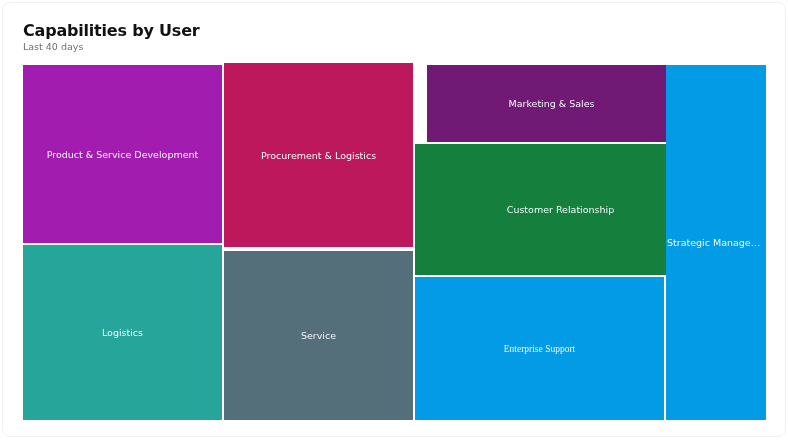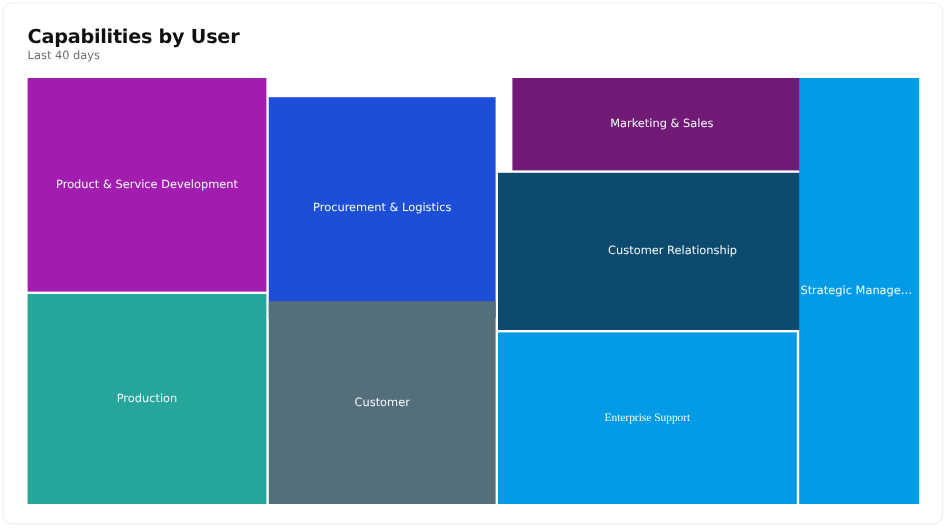--- a/index.html
+++ b/index.html
@@ -15,32 +15,32 @@
 
 <div class="card"></div>
 <h1 class="title">Capabilities by User</h1>
 <div class="subtitle">Last 40 days</div>
 
 <div id="treemap">
   <div class="tile" style="left: 23px; top: 65px; width: 199px; height: 178px; background: #a21caf;">
       <span>Product &amp; Service Development</span>
     </div>
   <div class="tile" style="left: 23px; top: 245px; width: 199px; height: 175px; background: rgb(38, 166, 154);">
-      <span>Production</span>
+      <span>Logistics</span>
     </div>
-  <div class="tile" style="left: 224px; top: 81px; width: 189px; height: 184px; background: #1d4ed8;">
+  <div class="tile" style="left: 224px; top: 63px; width: 189px; height: 184px; background: #be185d;">
       <span>Procurement &amp; Logistics</span>
     </div>
   <div class="tile" style="left: 224px; top: 251px; width: 189px; height: 169px; background: rgb(84, 110, 122);">
-      <span>Customer</span>
+      <span>Service</span>
     </div>
   <div class="tile" style="left: 415px; top: 65px; width: 249px; height: 77px; background: #701a75; margin-left: 12px;">
       <span>Marketing &amp; Sales</span>
     </div>
-  <div class="tile" style="left: 415px; top: 144px; width: 291px; height: 131px; background: #0c4a6e;">
+  <div class="tile" style="left: 415px; top: 144px; width: 291px; height: 131px; background: #15803d;">
       <span>Customer Relationship</span>
     </div>
   <div class="tile" style="left: 415px; top: 277px; width: 249px; height: 143px; background: rgb(3, 155, 229); font-family: Liberation Serif, serif;">
       <span>Enterprise Support</span>
     </div>
   <div class="tile" style="left: 666px; top: 65px; width: 100px; height: 355px; background: rgb(3, 155, 229);">
       <span>Strategic Manageme...</span>
     </div>
 </div>
 

